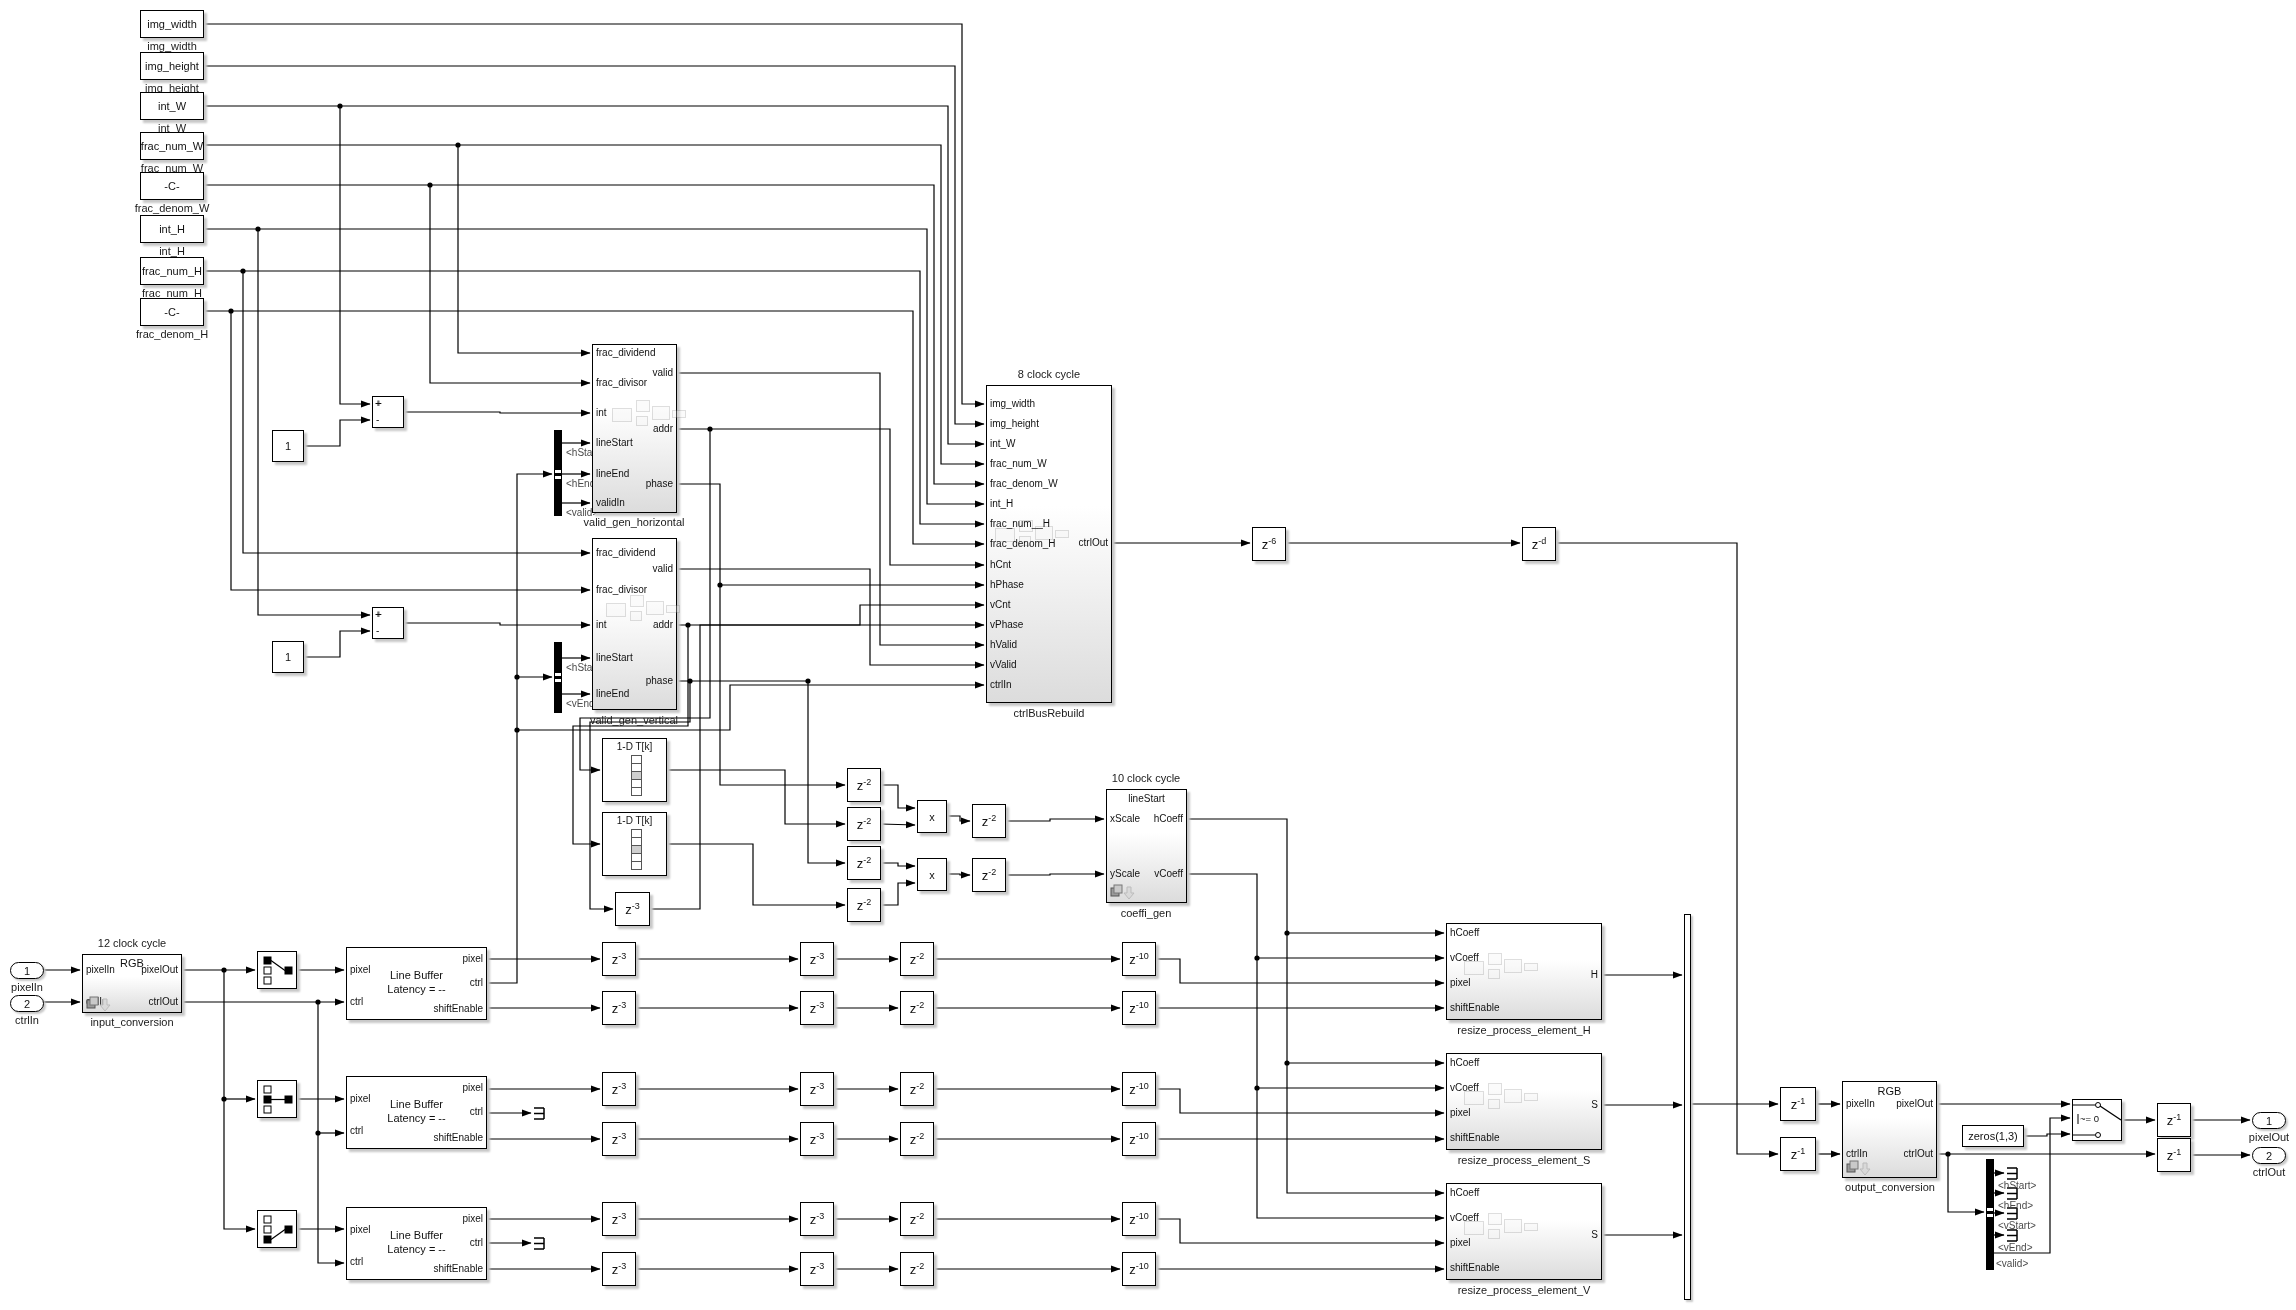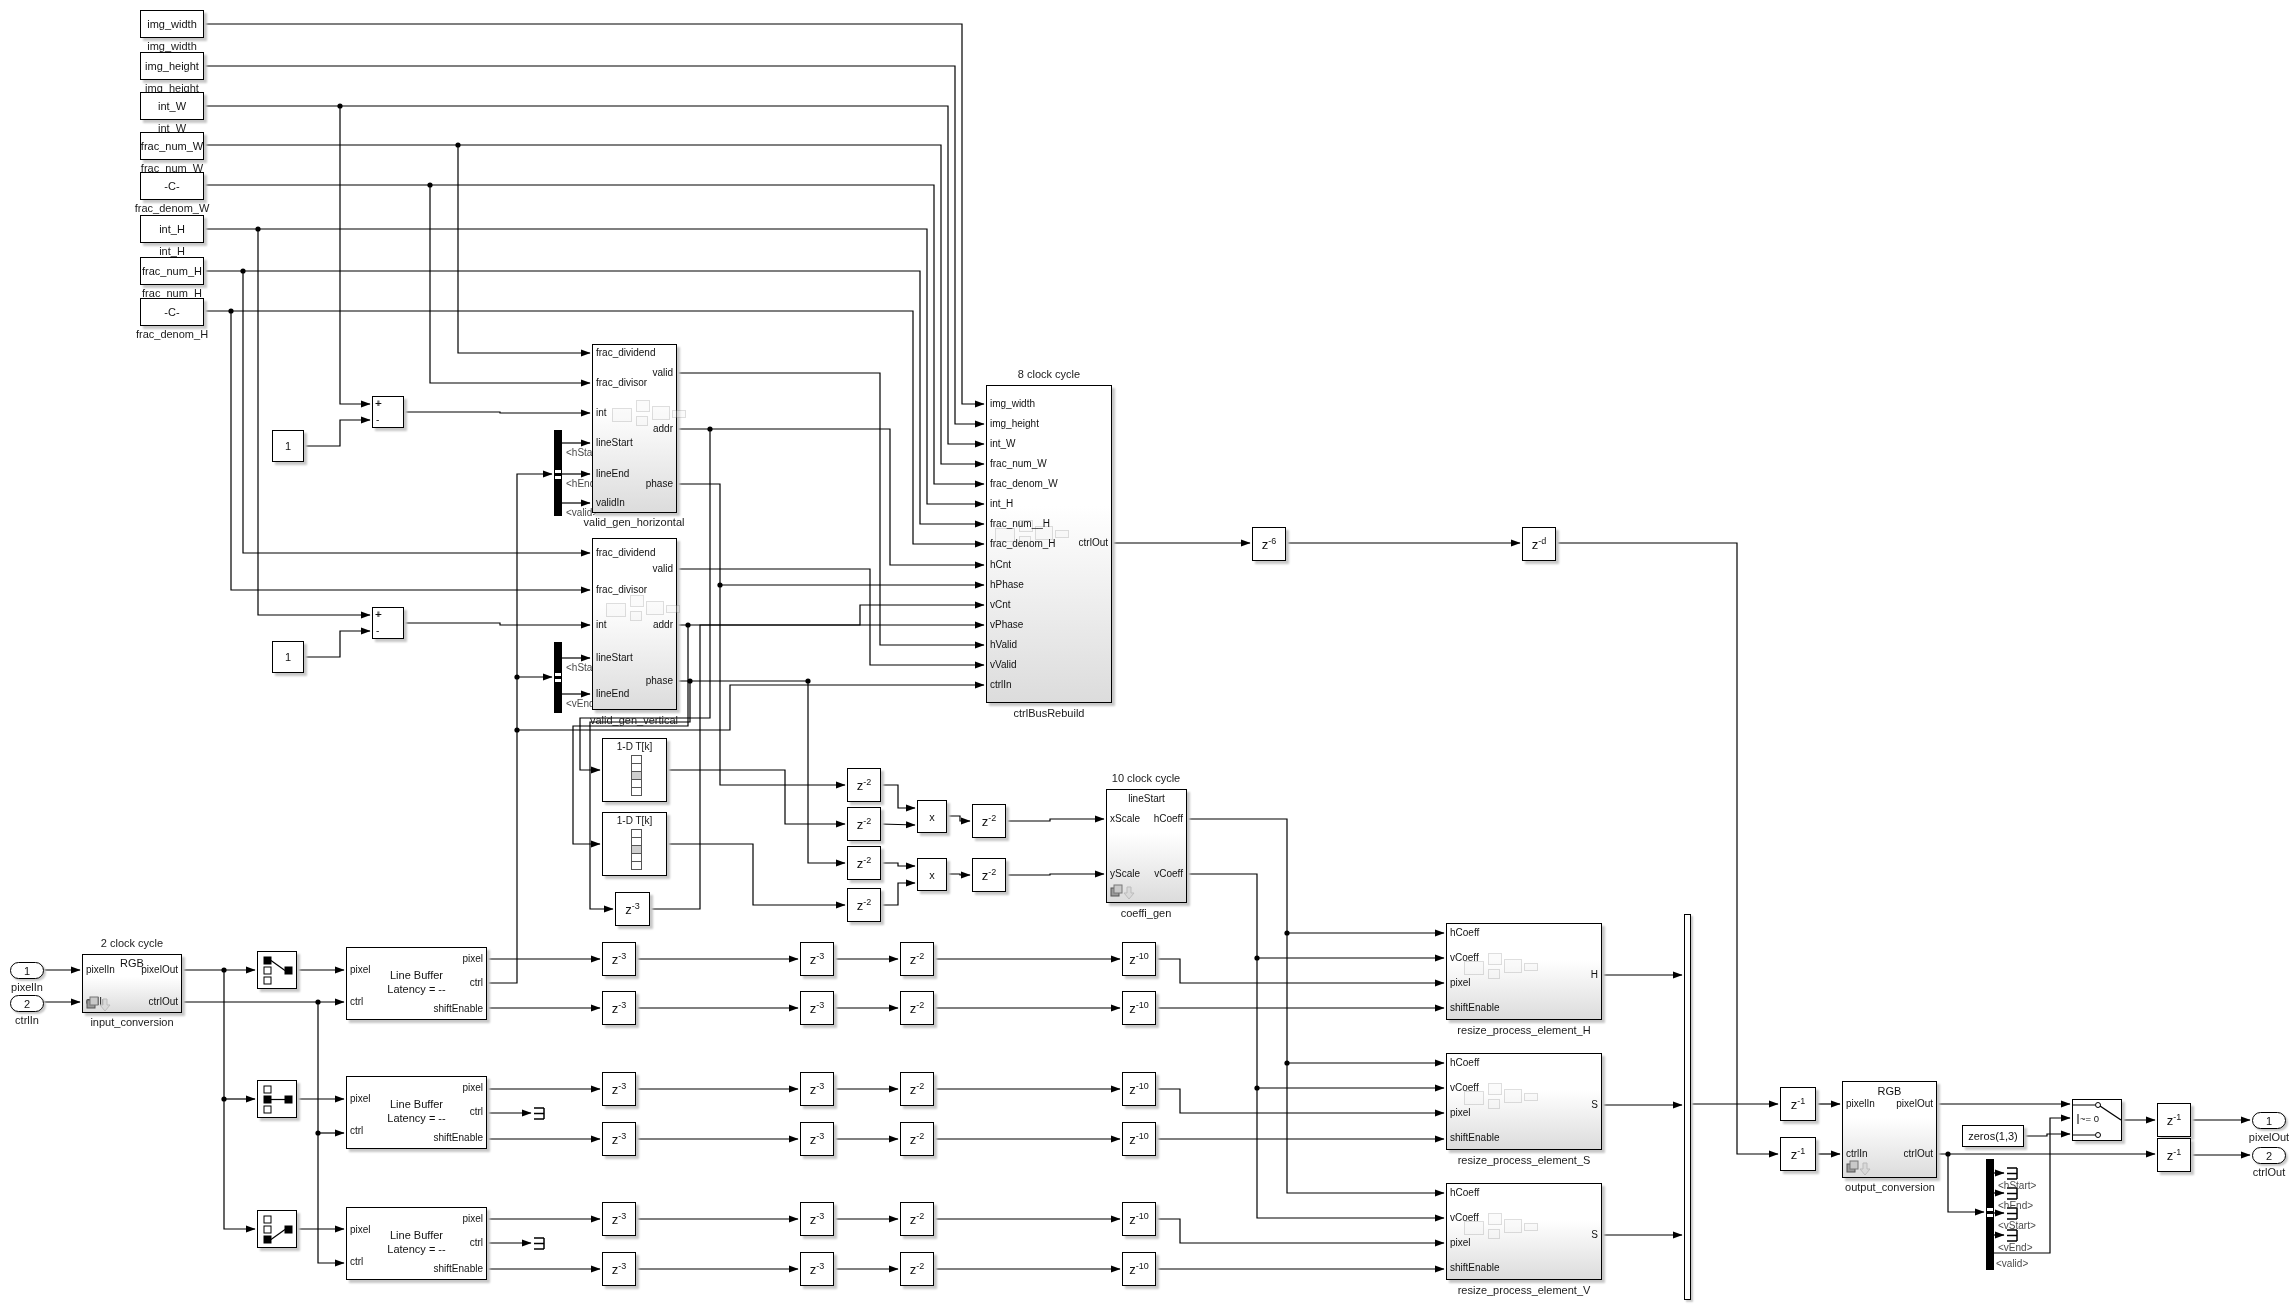--- a/index.html
+++ b/index.html
@@ -470,21 +470,21 @@
     <div class="pin" style="left: 86px; top: 996px;">ctrlIn</div>
     <div class="pin pR" style="left: 82px; top: 964px; width: 96px;">pixelOut</div>
     <div class="pin pR" style="left: 82px; top: 996px; width: 96px;">ctrlOut</div>
     <div class="vbadge" style="left: 86px; top: 996px;">
       <svg class="icon" width="26" height="16">
         <rect x="1" y="4" width="8" height="8" fill="#9a9a9a" stroke="#555"></rect>
         <rect x="4" y="1" width="8" height="8" fill="#c9c9c9" stroke="#777"></rect>
         <path d="M17,3 v6 h-3 l5,6 5,-6 h-3 v-6 z" fill="#d9d9d9" stroke="#bbb"></path>
       </svg>
     </div>
-    <div class="ttl" style="left: 132px; top: 937px;">2 clock cycle</div>
+    <div class="ttl" style="left: 132px; top: 937px;">12 clock cycle</div>
     <div class="lbl" style="left: 132px; top: 1016px;">input_conversion</div>
     <div class="blk " style="left: 257px; top: 951px; width: 40px; height: 38px;">
       <svg class="icon" width="40" height="38">
         <rect x="6" y="5" width="7" height="7" fill="#000" stroke="#000"></rect>
         <rect x="6" y="15" width="7" height="7" fill="#fff" stroke="#000"></rect>
         <rect x="6" y="25" width="7" height="7" fill="#fff" stroke="#000"></rect>
         <rect x="27" y="15" width="7" height="7" fill="#000" stroke="#000"></rect>
         <line x1="13" y1="8.5" x2="27" y2="18.5" stroke="#000" stroke-width="1.2"></line>
       </svg>
     </div>

